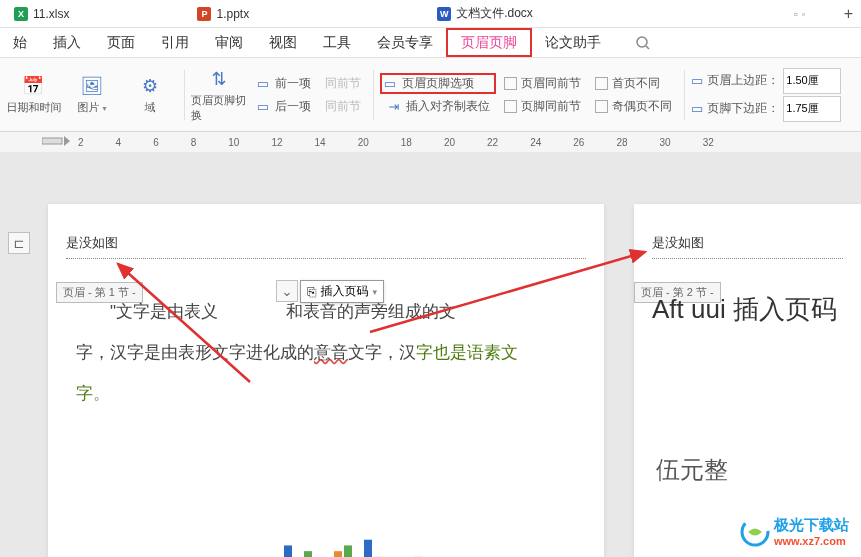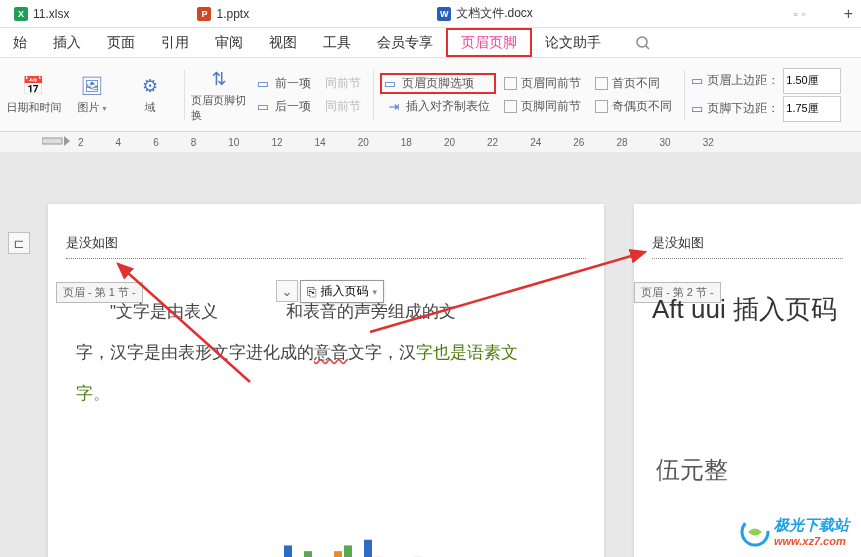--- a/index.html
+++ b/index.html
@@ -50,21 +50,21 @@
     .body-text { position: absolute; left: 28px; right: 28px; top: 88px; font-size: 17px; line-height: 2.4; color: #444; }
     .body-text .ul { text-decoration: underline wavy #e05050; }
     .body-text .blue { color: #4d7c0f; }
     .sub-title { position: absolute; font-size: 16px; color: #555; }
     .big-txt { position: absolute; font-size: 26px; color: #333; font-weight: 500; }
     
     .chart-svg { position: absolute; left: 230px; bottom: -30px; width: 170px; height: 90px; }
     
     .arrow-svg { position: absolute; pointer-events: none; }
     
-    .watermark { position: absolute; right: 12px; bottom: 10px; display: flex; align-items: center; gap: 4px; font-size: 15px; font-weight: bold; font-style: italic; }
+    .watermark { position: absolute; right: 12px; bottom: 10px; display: flex; align-items: center; gap: 4px; font-size: 15px; font-weight: bold; }
     .wm-logo { width: 30px; height: 30px; }
     .wm-txt1 { color: #1fa0e8; }
     .wm-url { color: #f05030; font-size: 11px; }
   </style>
 </head>
 <body>
 
 <div class="tabs-bar">
   <div class="file-tab">
     <span class="file-icon ic-xlsx">X</span>

